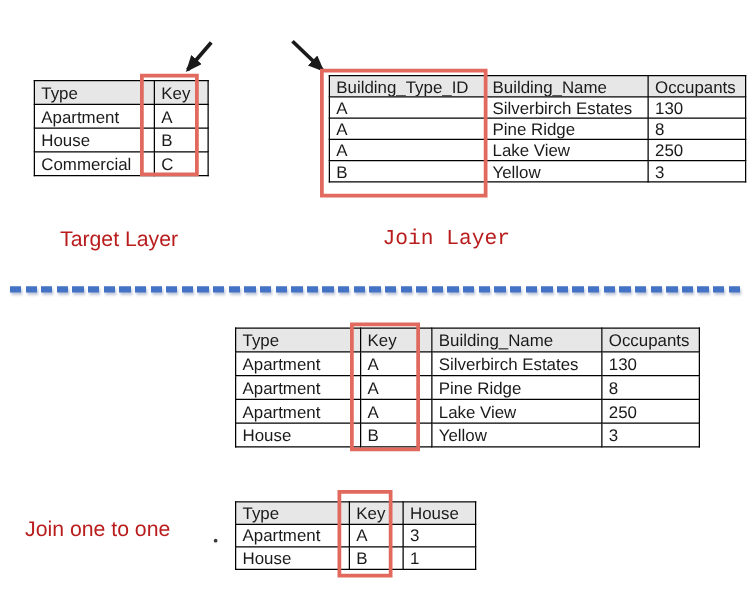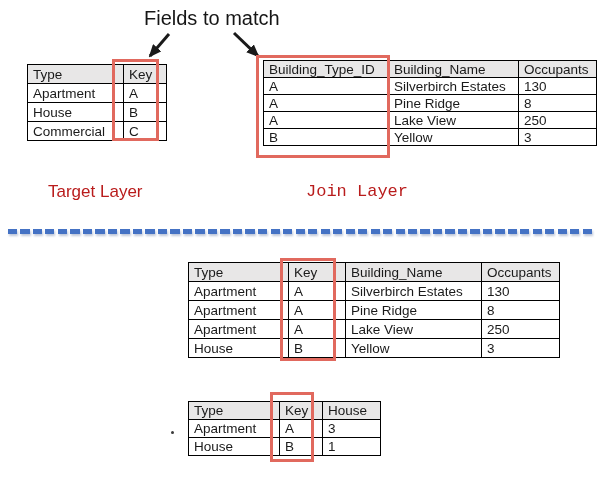--- a/index.html
+++ b/index.html
@@ -37,21 +37,20 @@
     background:repeating-linear-gradient(90deg,var(--dash-blue) 0 9px,transparent 9px 12.5px);
     filter:drop-shadow(1px 2px 1px rgba(110,130,170,0.45));
   }
   .stray-dot{position:absolute;left:171px;top:431px;width:3px;height:3px;background:#3a3a3a;border-radius:50%;}
 </style>
 </head>
 <body>
 
 <div id="stage">
 
-  <div class="abs fields-label" style="left:144px;top:7px;">Fields to match</div>
 
   <svg class="abs" style="left:0;top:0;" width="600" height="70">
     <defs>
       <marker id="ah" markerUnits="userSpaceOnUse" markerWidth="13" markerHeight="11" refX="11" refY="5.5" orient="auto">
         <path d="M0,0 L13,5.5 L0,11 Z" fill="#1a1a1a"></path>
       </marker>
     </defs>
     <line x1="169" y1="34" x2="150" y2="56" stroke="#1a1a1a" stroke-width="3" marker-end="url(#ah)"></line>
     <line x1="234" y1="33" x2="258" y2="56" stroke="#1a1a1a" stroke-width="3" marker-end="url(#ah)"></line>
   </svg>
@@ -148,20 +147,21 @@
         <tr>
           <td>House</td>
           <td>B</td>
           <td>Yellow</td>
           <td>3</td>
         </tr>
       </tbody>
     </table>
   <div class="red-rect" style="left:280px;top:258px;width:56px;height:103px;"></div>
 
+  <div class="abs caption" style="left:20px;top:414px;">Join one to one</div>
   <div class="stray-dot"></div>
   <table class="abs t4" style="left:188px;top:401px;">
       <thead>
         <tr>
           <th>Type</th>
           <th>Key</th>
           <th>House</th>
         </tr>
       </thead>
       <tbody>

